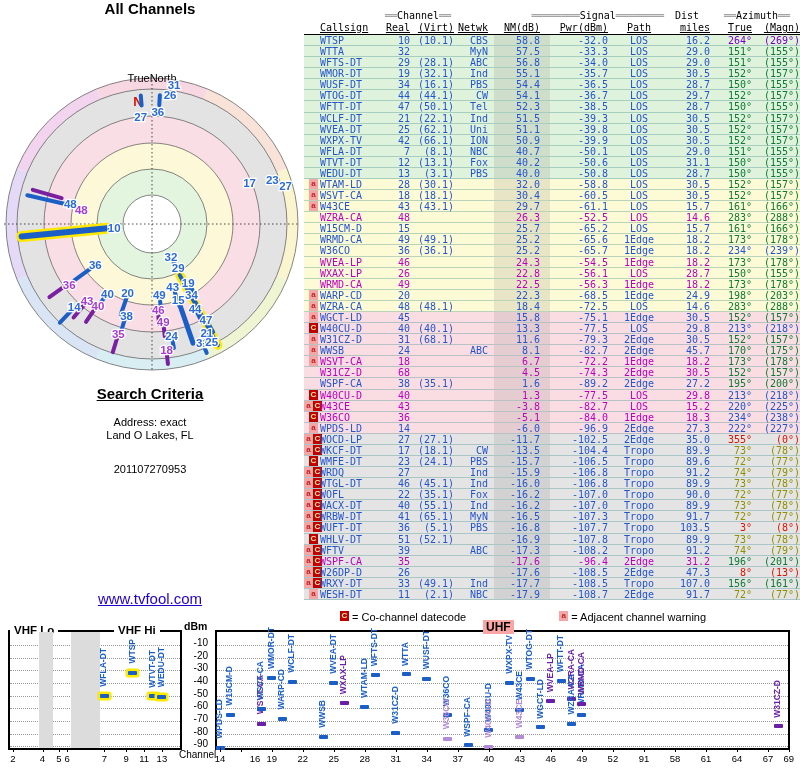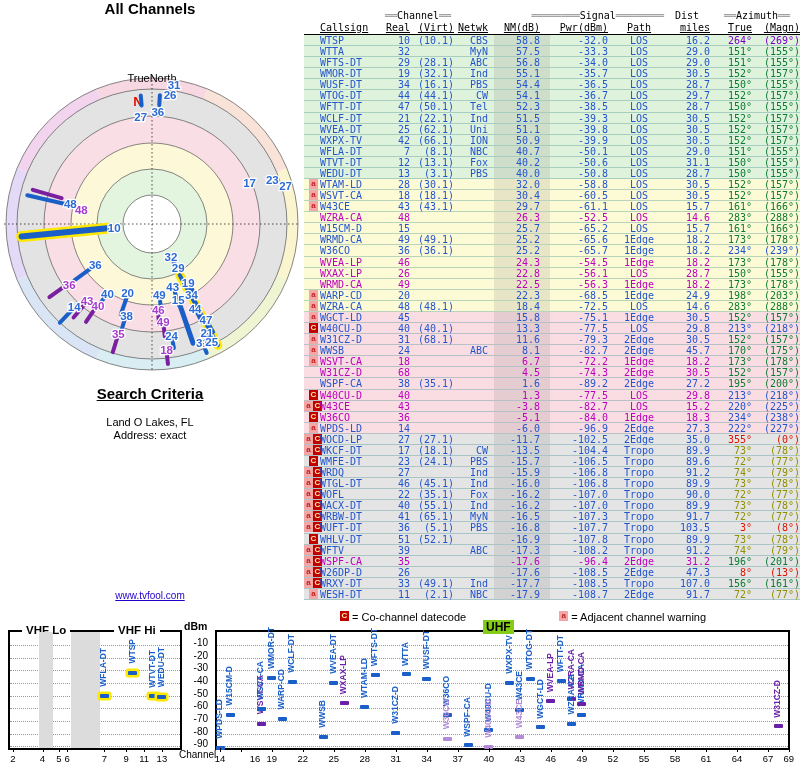--- a/index.html
+++ b/index.html
@@ -4,21 +4,21 @@
 <style>
   html,body{margin:0;padding:0;}
   body{width:800px;height:768px;position:relative;background:#fff;font-family:"Liberation Sans",sans-serif;overflow:hidden;}
   .abs{position:absolute;}
   
   #chart-title{left:0;top:38;width:300px;text-align:center;font-weight:bold;font-size:15px;color:#000;}
   #radar-svg{left:2px;top:64px;}
   #search-block{left:0;top:385px;width:300px;text-align:center;font-size:11px;color:#000;}
   #search-title{font-weight:bold;text-decoration:underline;font-size:15px;margin-bottom:14px;}
   #search-block .ln{line-height:13px;}
-  #tvfool-link{left:0;top:590px;width:300px;text-align:center;font-size:10px;}
+  #tvfool-link{left:0;top:590px;width:300px;text-align:center;font-size:15px;}
   #tvfool-link a{color:#2200CC;}
   
   #tbl{left:304px;top:10px;width:585px;font-family:"DejaVu Sans Mono",monospace;font-size:10px;}
   .hrow,.trow{display:flex;white-space:pre;}
   .hrow{height:12px;line-height:12px;color:#000;}
   .trow{height:11.08px;line-height:11px;border-bottom:1px solid rgba(60,140,140,0.35);box-sizing:border-box;}
   .c-w{width:14px;text-align:right;} .c-cs{width:64px;padding-left:2px;box-sizing:border-box;}
   .c-re{width:28px;text-align:right;} .c-vi{width:44px;text-align:right;}
   .c-nw{width:40px;text-align:right;padding-right:6px;box-sizing:border-box;}
   .c-nm{width:56px;text-align:right;padding-right:10px;box-sizing:border-box;background:rgba(90,90,90,0.13);}
@@ -40,21 +40,21 @@
   .grayband{position:absolute;top:0;bottom:0;background:#DCDCDC;}
   .dash{position:absolute;width:9px;height:4px;border-radius:1px;}
   .dash.hl{box-shadow:0 0 0 2.5px #FFE800;}
   .vlabel{position:absolute;writing-mode:vertical-rl;transform:rotate(180deg);font-size:8.5px;font-weight:bold;letter-spacing:0px;line-height:9px;white-space:nowrap;}
   .bandlab{position:absolute;top:-8px;background:#fff;font-weight:bold;font-size:11.5px;padding:0 4px;}
   .xt{position:absolute;font-size:9.5px;top:121px;transform:translateX(-50%);color:#000;}
   .tick{position:absolute;width:1px;height:4px;background:#000;top:116px;}
   .ylab{position:absolute;width:26px;text-align:right;font-size:10px;}
   #legend-row{left:340px;top:611px;font-size:11px;color:#000;}
   #legend-row .seg{margin-right:14px;}
-  #uhf-title{left:483px;top:620px;font-weight:bold;font-size:12px;background:#84cc16;padding:0 3px;z-index:5;}
+  #uhf-title{left:483px;top:620px;font-weight:bold;font-size:12px;background:#fca5a5;padding:0 3px;z-index:5;}
   #dbm-title{left:184px;top:620px;font-size:10.5px;font-weight:bold;}
   #channel-title{left:179px;top:749px;font-size:10px;}
 </style>
 </head>
 <body>
 
 <div class="abs" id="chart-title">All Channels</div>
 <svg class="abs" id="radar-svg" width="300" height="316" viewBox="0 0 300 316">
     <path d="M150,160 L94.1282188746969,25.113588253352134 A146,146 0 0 1 205.8717811253031,25.113588253352134 Z" fill="#F7D8E2"></path>
     <path d="M150,160 L205.8717811253031,25.113588253352134 A146,146 0 0 1 284.88641174664787,104.12821887469688 Z" fill="#F9E3D9"></path>
@@ -144,23 +144,24 @@
     <text x="209.72138162915536" y="281.7172739078882" text-anchor="middle" font-size="11.5" font-weight="bold" fill="#2B6BD4" stroke="#fff" stroke-width="2.5" paint-order="stroke">25</text>
     <text x="157.29827011189454" y="234.62390001531935" text-anchor="middle" font-size="11.5" font-weight="bold" fill="#2B6BD4" stroke="#fff" stroke-width="2.5" paint-order="stroke">49</text>
     <text x="156.29848495297628" y="249.7690450413034" text-anchor="middle" font-size="11.5" font-weight="bold" fill="#A83BD0" stroke="#fff" stroke-width="2.5" paint-order="stroke">46</text>
     <text x="161.20711816302278" y="262.36361371198217" text-anchor="middle" font-size="11.5" font-weight="bold" fill="#A83BD0" stroke="#fff" stroke-width="2.5" paint-order="stroke">49</text>
     <text x="169.5999174318527" y="276.3024631816442" text-anchor="middle" font-size="11.5" font-weight="bold" fill="#2B6BD4" stroke="#fff" stroke-width="2.5" paint-order="stroke">24</text>
     <text x="164.59701811259407" y="290.15834123125035" text-anchor="middle" font-size="11.5" font-weight="bold" fill="#A83BD0" stroke="#fff" stroke-width="2.5" paint-order="stroke">18</text>
   </svg>
 
 <div class="abs" id="search-block">
   <div id="search-title">Search Criteria</div>
+  <div class="ln">Address: exact</div>
   <div class="ln">Land O Lakes, FL</div>
-  <div class="ln">Address: exact</div>
   <div style="height:21px"></div>
+  <div class="ln">201107270953</div>
 </div>
 
 <div class="abs" id="tvfool-link">
   <a href="#">www.tvfool.com</a>
 </div>
 
 <div class="abs" id="tbl">
   <div class="hrow">
     <span class="c-w"></span><span class="c-cs"></span>
     <span style="width:72px;text-align:center;"><span class="eq">══</span><span>Channel</span><span class="eq">══</span></span>
@@ -239,21 +240,21 @@
 
 <div class="abs" id="legend-row">
   <span class="seg"><span class="wicon wi-c">C</span> <span>= Co-channel datecode</span></span>
   <span class="seg" style="margin-left:76px;"><span class="wicon wi-a">a</span> <span>= Adjacent channel warning</span></span>
 </div>
 <div class="abs" id="dbm-title">dBm</div>
 <div class="abs" id="uhf-title">UHF</div>
 <div class="abs" id="channel-title">Channel</div>
 
 <div class="panel" id="vhf-panel" style="left:8px;top:630px;width:174px;height:120px;">
-  <span class="bandlab" style="left:12px;text-align:right;">VHF Lo</span>
+  <span class="bandlab" style="left:0;text-align:right;">VHF Lo</span>
   <span class="bandlab" style="left:104px;">VHF Hi</span>
 <div class="gline" style="top: 13px;"></div>
     <div class="gline" style="top: 25.65px;"></div>
     <div class="gline" style="top: 38.3px;"></div>
     <div class="gline" style="top: 50.95px;"></div>
     <div class="gline" style="top: 63.6px;"></div>
     <div class="gline" style="top: 76.25px;"></div>
     <div class="gline" style="top: 88.9px;"></div>
     <div class="gline" style="top: 101.55px;"></div>
     <div class="gline" style="top: 114.2px;"></div>
@@ -390,21 +391,21 @@
     <div class="xt" style="left: 271.84px;">40</div>
     <div class="tick" style="left: 271.84px;"></div>
     <div class="xt" style="left: 302.86px;">43</div>
     <div class="tick" style="left: 302.86px;"></div>
     <div class="xt" style="left: 333.88px;">46</div>
     <div class="tick" style="left: 333.88px;"></div>
     <div class="xt" style="left: 364.9px;">49</div>
     <div class="tick" style="left: 364.9px;"></div>
     <div class="xt" style="left: 395.92px;">52</div>
     <div class="tick" style="left: 395.92px;"></div>
-    <div class="xt" style="left: 426.94px;">55</div>
+    <div class="xt" style="left: 426.94px;">91</div>
     <div class="tick" style="left: 426.94px;"></div>
     <div class="xt" style="left: 457.96px;">58</div>
     <div class="tick" style="left: 457.96px;"></div>
     <div class="xt" style="left: 488.98px;">61</div>
     <div class="tick" style="left: 488.98px;"></div>
     <div class="xt" style="left: 520px;">64</div>
     <div class="tick" style="left: 520px;"></div>
     <div class="xt" style="left: 551.02px;">67</div>
     <div class="tick" style="left: 551.02px;"></div>
     <div class="xt" style="left: 571.7px;">69</div>

